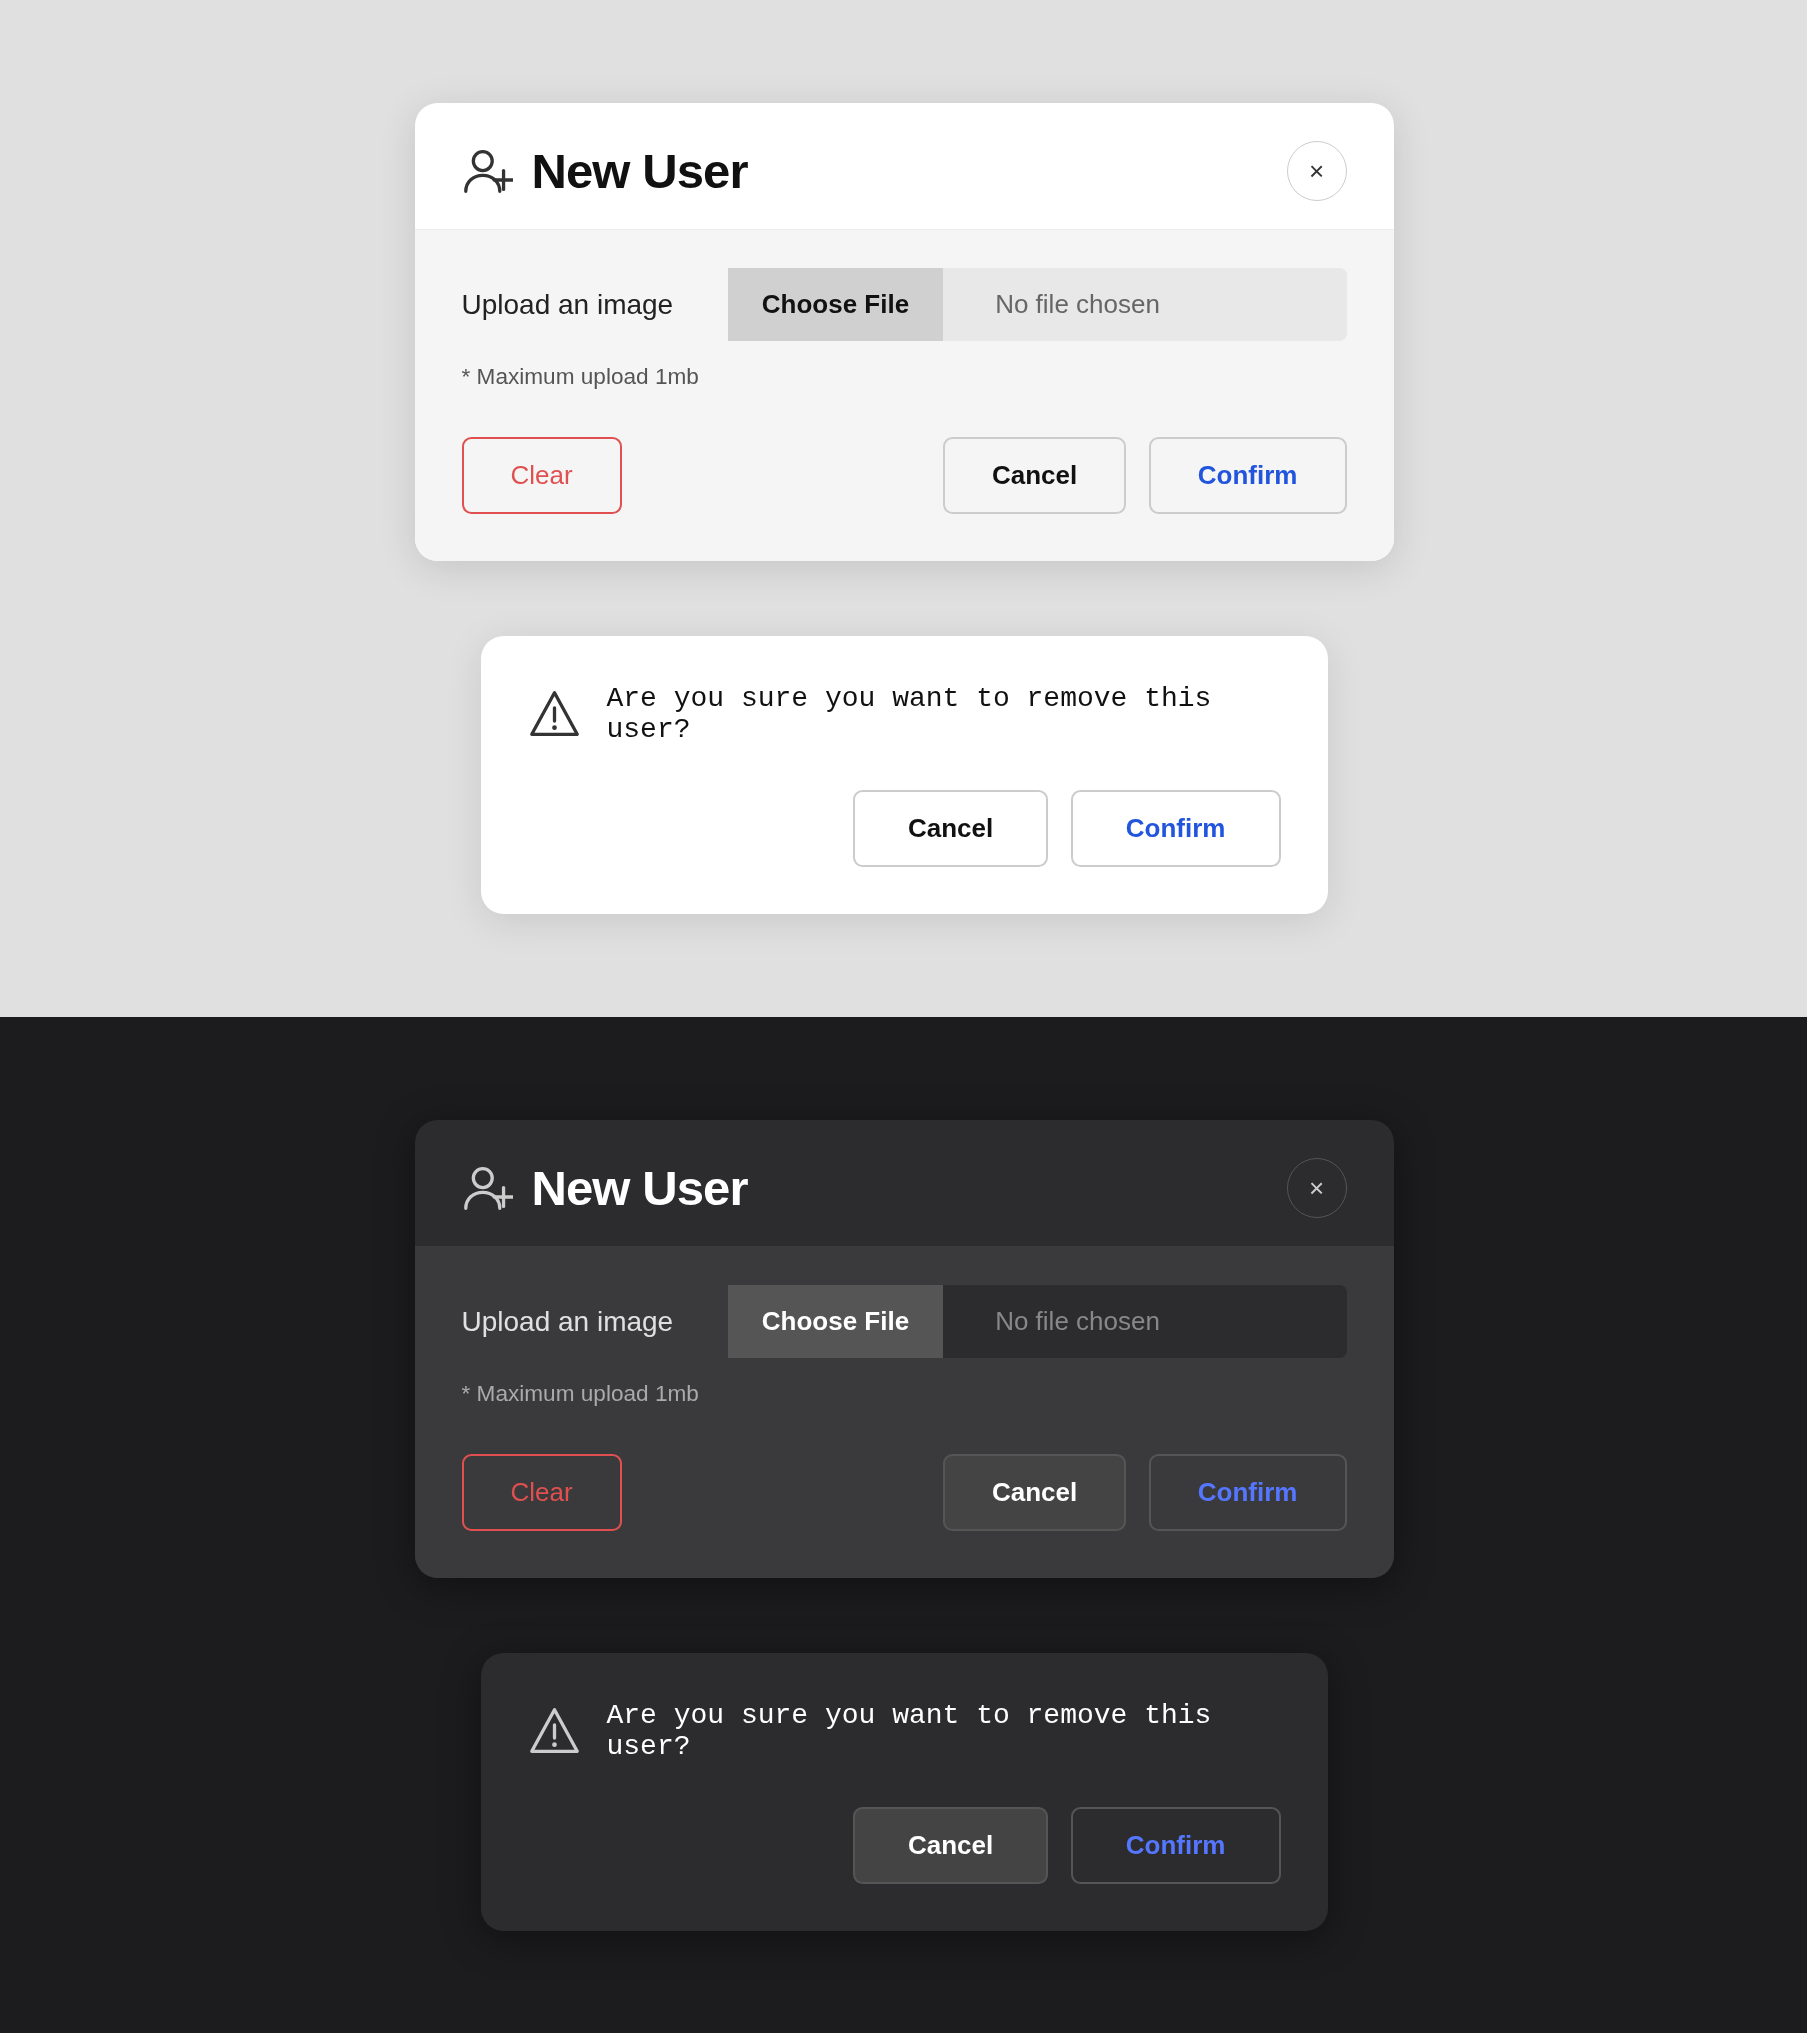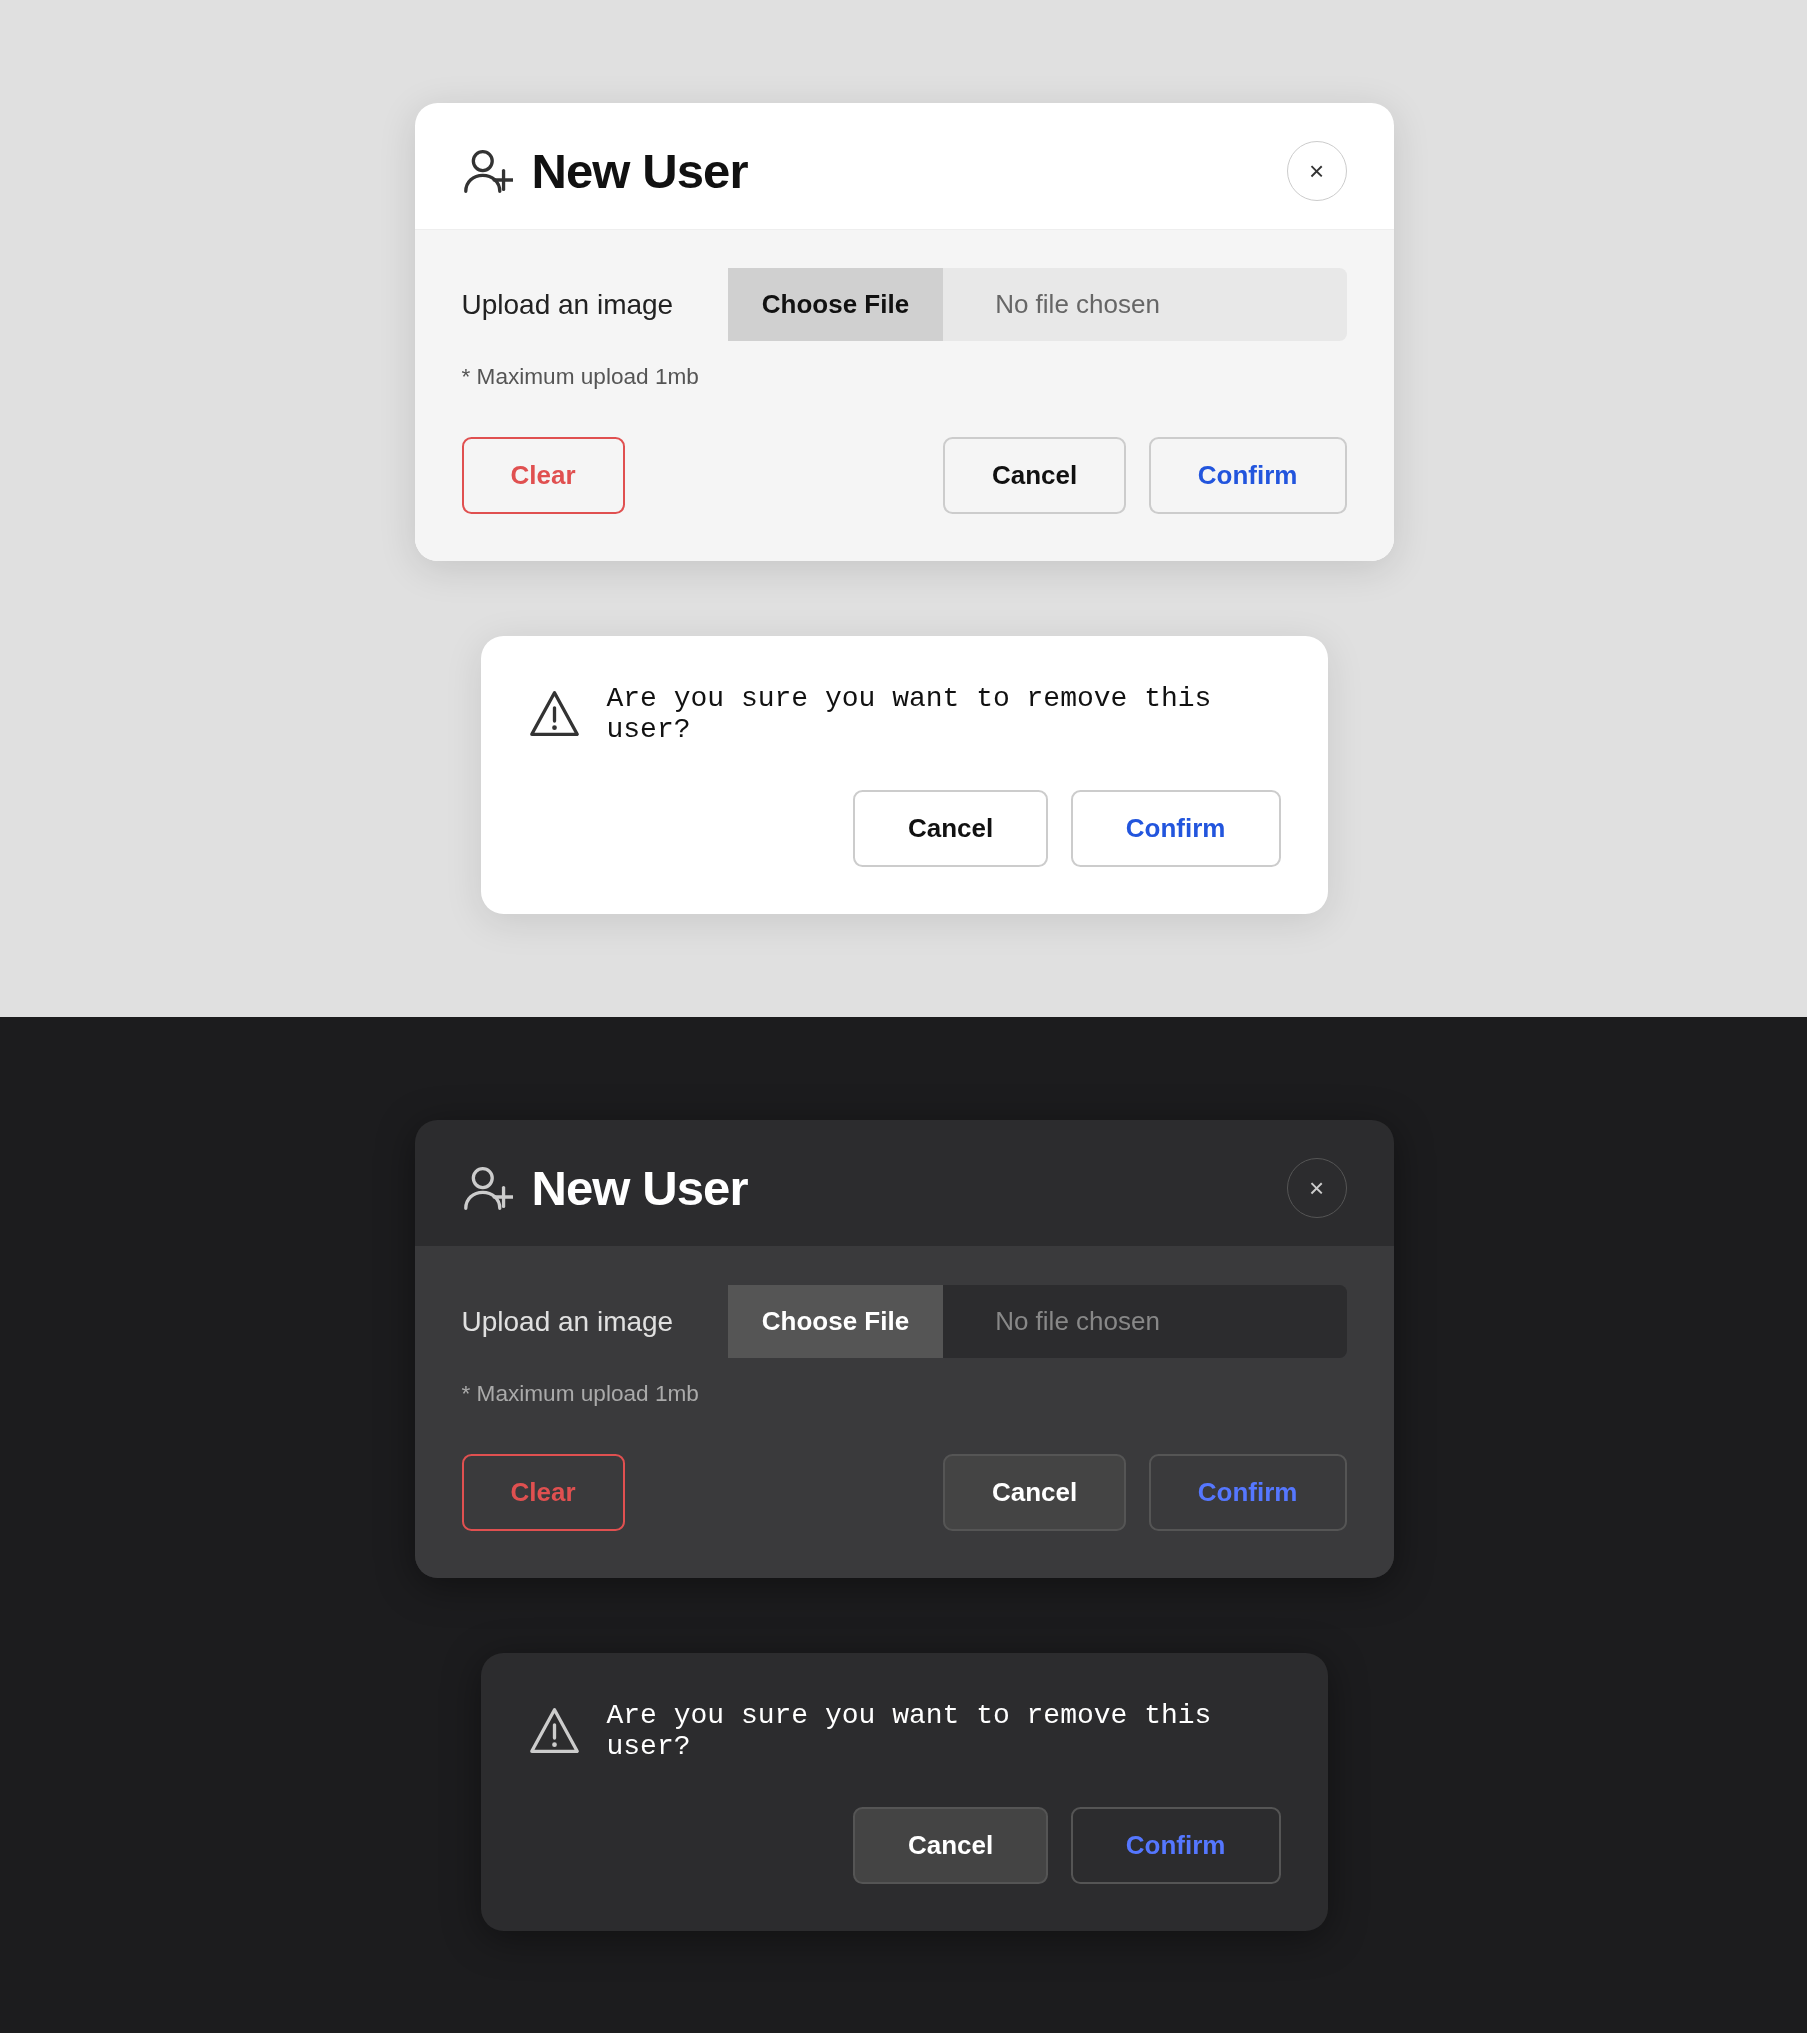--- a/index.html
+++ b/index.html
@@ -228,21 +228,21 @@
     
     .modal-footer {
       display: flex;
       align-items: center;
       gap: 22.6px;
     }
 
     .btn-clear {
       padding: 21px 47px;
       font-size: 26px;
-      font-weight: 700;
+      font-weight: 400;
       border-radius: 9.4px;
       cursor: pointer;
       border: 2.4px solid;
     }
 
     .light .btn-clear {
       background: transparent;
       color: #e05050;
       border-color: #e05050;
     }

